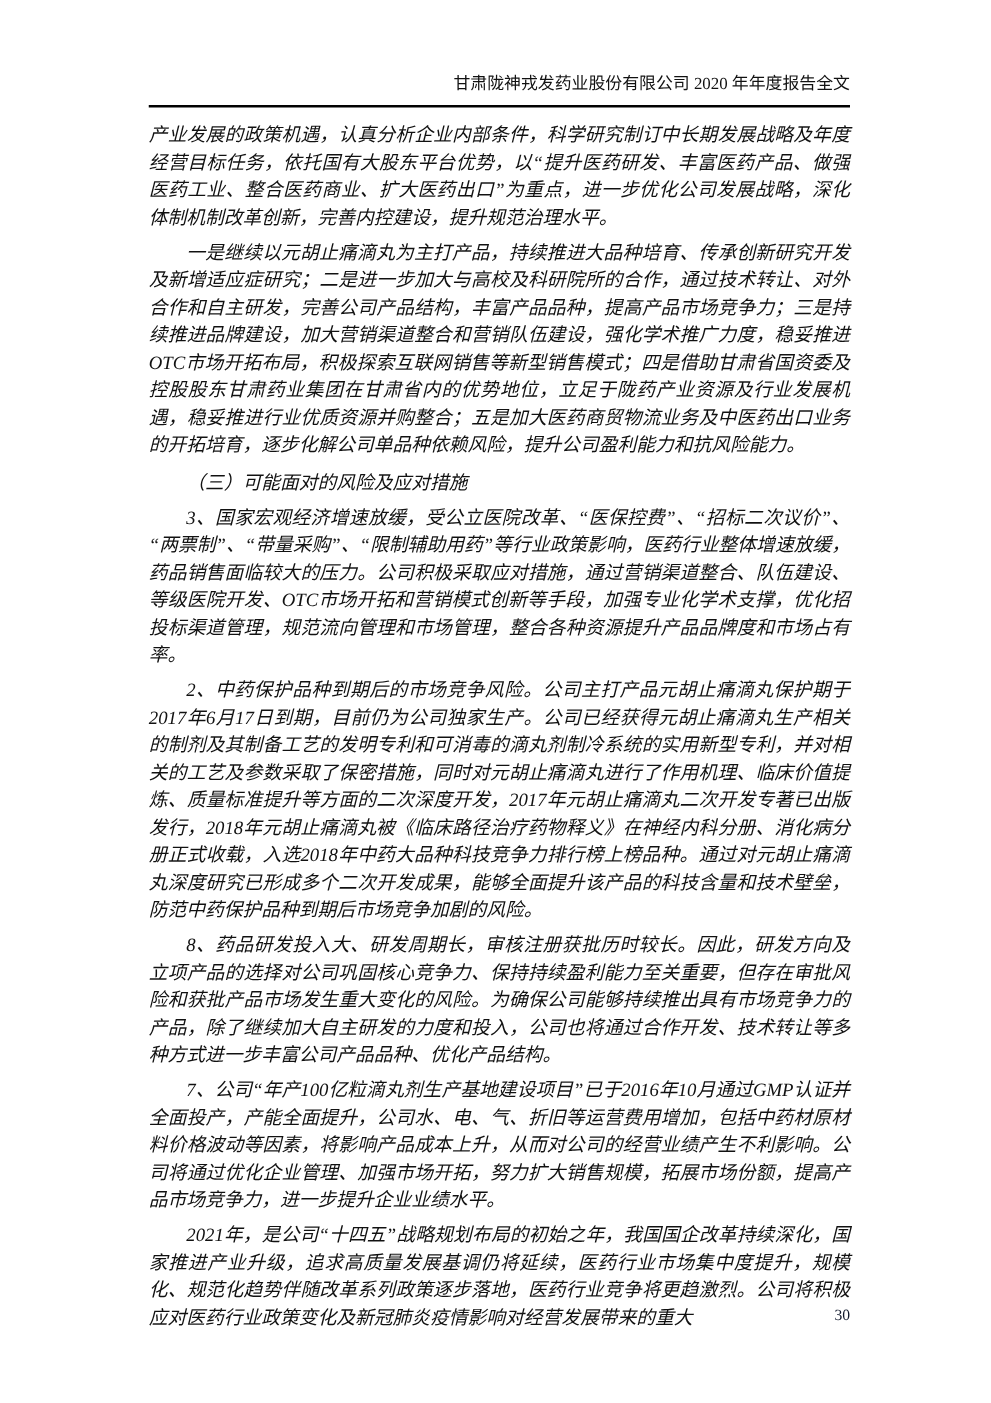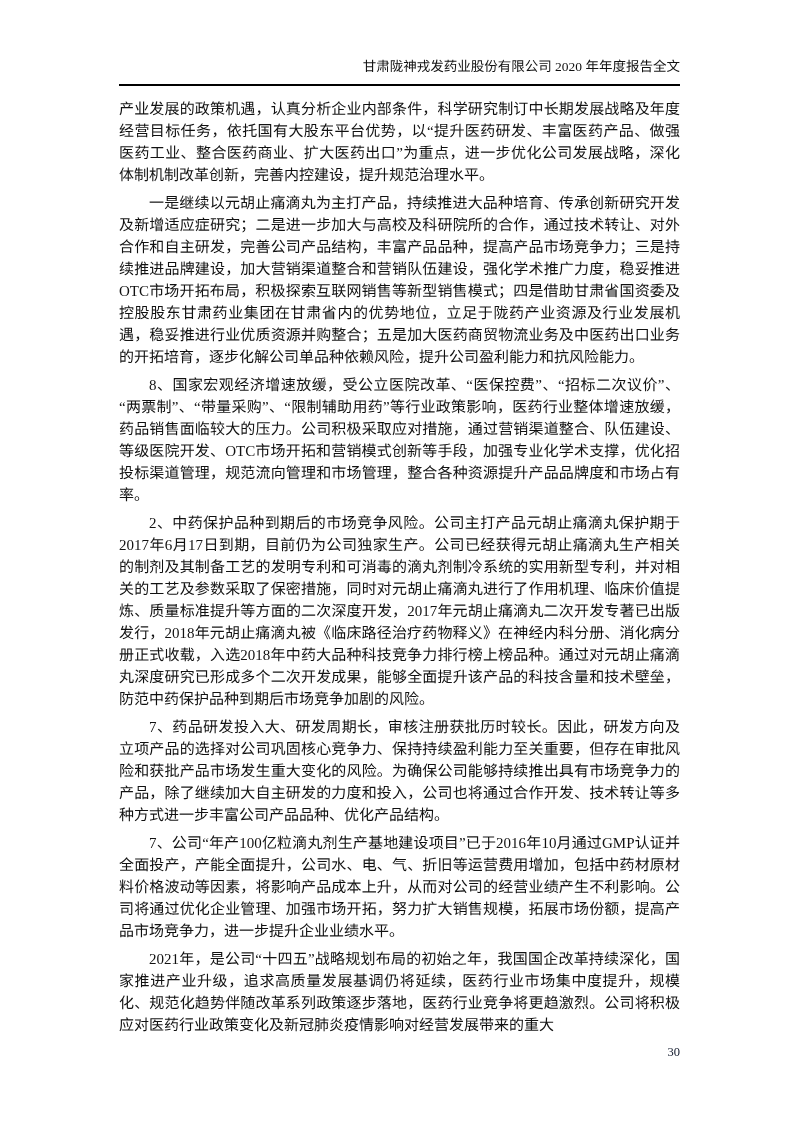--- a/index.html
+++ b/index.html
@@ -29,20 +29,21 @@
   }
   .doc-body {
     margin-top: 12px;
     font-size: 15px;
     line-height: 22px;
     text-align: justify;
   }
   .doc-body p {
     margin: 0 0 0 0;
     padding: 0;
+    font-style: italic;
   }
   .doc-body p + p {
     margin-top: 6px;
   }
   .para-indent {
     text-indent: 2em;
   }
   .section-heading {
     text-indent: 2em;
     margin-top: 8px !important;
@@ -61,26 +62,27 @@
 <div class="page">
 
   <div class="doc-header">甘肃陇神戎发药业股份有限公司 2020 年年度报告全文</div>
 
   <div class="doc-body">
 
     <p>产业发展的政策机遇，认真分析企业内部条件，科学研究制订中长期发展战略及年度经营目标任务，依托国有大股东平台优势，以“提升医药研发、丰富医药产品、做强医药工业、整合医药商业、扩大医药出口”为重点，进一步优化公司发展战略，深化体制机制改革创新，完善内控建设，提升规范治理水平。</p>
 
     <p class="para-indent">一是继续以元胡止痛滴丸为主打产品，持续推进大品种培育、传承创新研究开发及新增适应症研究；二是进一步加大与高校及科研院所的合作，通过技术转让、对外合作和自主研发，完善公司产品结构，丰富产品品种，提高产品市场竞争力；三是持续推进品牌建设，加大营销渠道整合和营销队伍建设，强化学术推广力度，稳妥推进OTC市场开拓布局，积极探索互联网销售等新型销售模式；四是借助甘肃省国资委及控股股东甘肃药业集团在甘肃省内的优势地位，立足于陇药产业资源及行业发展机遇，稳妥推进行业优质资源并购整合；五是加大医药商贸物流业务及中医药出口业务的开拓培育，逐步化解公司单品种依赖风险，提升公司盈利能力和抗风险能力。</p>
 
+    <p class="section-heading">（三）可能面对的风险及应对措施</p>
 
-    <p class="para-indent">8、国家宏观经济增速放缓，受公立医院改革、“医保控费”、“招标二次议价”、“两票制”、“带量采购”、“限制辅助用药”等行业政策影响，医药行业整体增速放缓，药品销售面临较大的压力。公司积极采取应对措施，通过营销渠道整合、队伍建设、等级医院开发、OTC市场开拓和营销模式创新等手段，加强专业化学术支撑，优化招投标渠道管理，规范流向管理和市场管理，整合各种资源提升产品品牌度和市场占有率。</p>
+    <p class="para-indent">3、国家宏观经济增速放缓，受公立医院改革、“医保控费”、“招标二次议价”、“两票制”、“带量采购”、“限制辅助用药”等行业政策影响，医药行业整体增速放缓，药品销售面临较大的压力。公司积极采取应对措施，通过营销渠道整合、队伍建设、等级医院开发、OTC市场开拓和营销模式创新等手段，加强专业化学术支撑，优化招投标渠道管理，规范流向管理和市场管理，整合各种资源提升产品品牌度和市场占有率。</p>
 
     <p class="para-indent">2、中药保护品种到期后的市场竞争风险。公司主打产品元胡止痛滴丸保护期于2017年6月17日到期，目前仍为公司独家生产。公司已经获得元胡止痛滴丸生产相关的制剂及其制备工艺的发明专利和可消毒的滴丸剂制冷系统的实用新型专利，并对相关的工艺及参数采取了保密措施，同时对元胡止痛滴丸进行了作用机理、临床价值提炼、质量标准提升等方面的二次深度开发，2017年元胡止痛滴丸二次开发专著已出版发行，2018年元胡止痛滴丸被《临床路径治疗药物释义》在神经内科分册、消化病分册正式收载，入选2018年中药大品种科技竞争力排行榜上榜品种。通过对元胡止痛滴丸深度研究已形成多个二次开发成果，能够全面提升该产品的科技含量和技术壁垒，防范中药保护品种到期后市场竞争加剧的风险。</p>
 
-    <p class="para-indent">7、药品研发投入大、研发周期长，审核注册获批历时较长。因此，研发方向及立项产品的选择对公司巩固核心竞争力、保持持续盈利能力至关重要，但存在审批风险和获批产品市场发生重大变化的风险。为确保公司能够持续推出具有市场竞争力的产品，除了继续加大自主研发的力度和投入，公司也将通过合作开发、技术转让等多种方式进一步丰富公司产品品种、优化产品结构。</p>
+    <p class="para-indent">8、药品研发投入大、研发周期长，审核注册获批历时较长。因此，研发方向及立项产品的选择对公司巩固核心竞争力、保持持续盈利能力至关重要，但存在审批风险和获批产品市场发生重大变化的风险。为确保公司能够持续推出具有市场竞争力的产品，除了继续加大自主研发的力度和投入，公司也将通过合作开发、技术转让等多种方式进一步丰富公司产品品种、优化产品结构。</p>
 
     <p class="para-indent">7、公司“年产100亿粒滴丸剂生产基地建设项目”已于2016年10月通过GMP认证并全面投产，产能全面提升，公司水、电、气、折旧等运营费用增加，包括中药材原材料价格波动等因素，将影响产品成本上升，从而对公司的经营业绩产生不利影响。公司将通过优化企业管理、加强市场开拓，努力扩大销售规模，拓展市场份额，提高产品市场竞争力，进一步提升企业业绩水平。</p>
 
 
 
     <p class="para-indent">2021年，是公司“十四五”战略规划布局的初始之年，我国国企改革持续深化，国家推进产业升级，追求高质量发展基调仍将延续，医药行业市场集中度提升，规模化、规范化趋势伴随改革系列政策逐步落地，医药行业竞争将更趋激烈。公司将积极应对医药行业政策变化及新冠肺炎疫情影响对经营发展带来的重大</p>
 
   </div>
 
   <div class="page-number">30</div>

